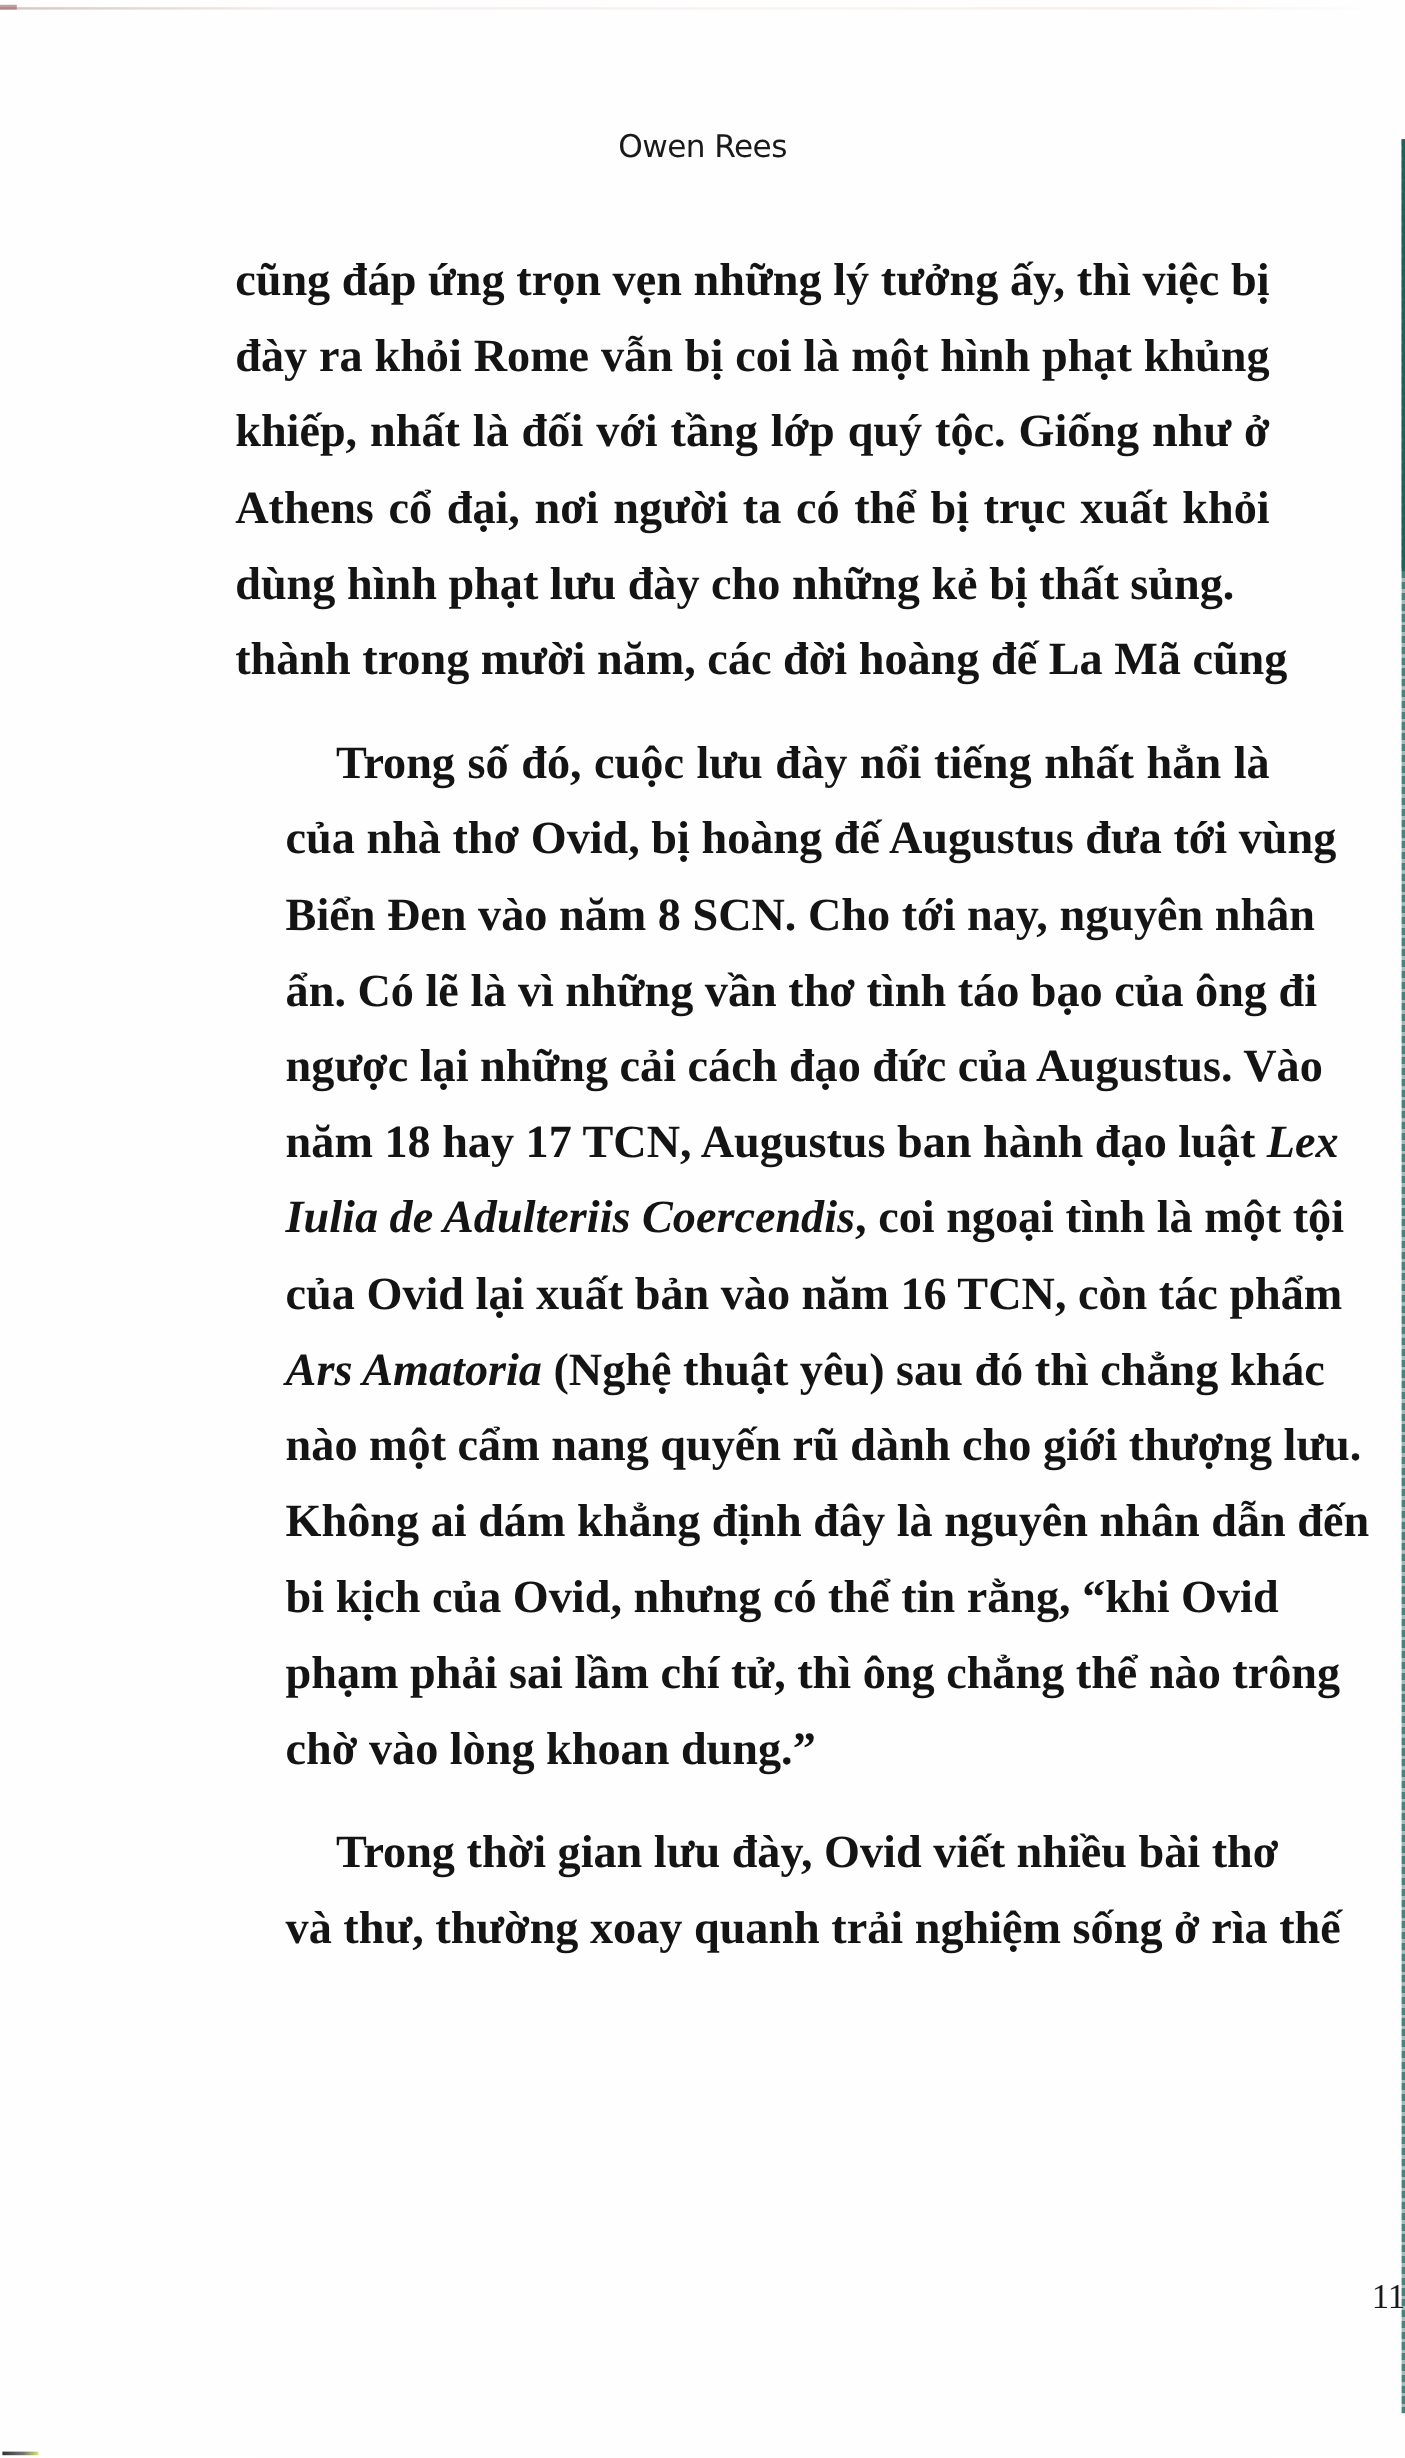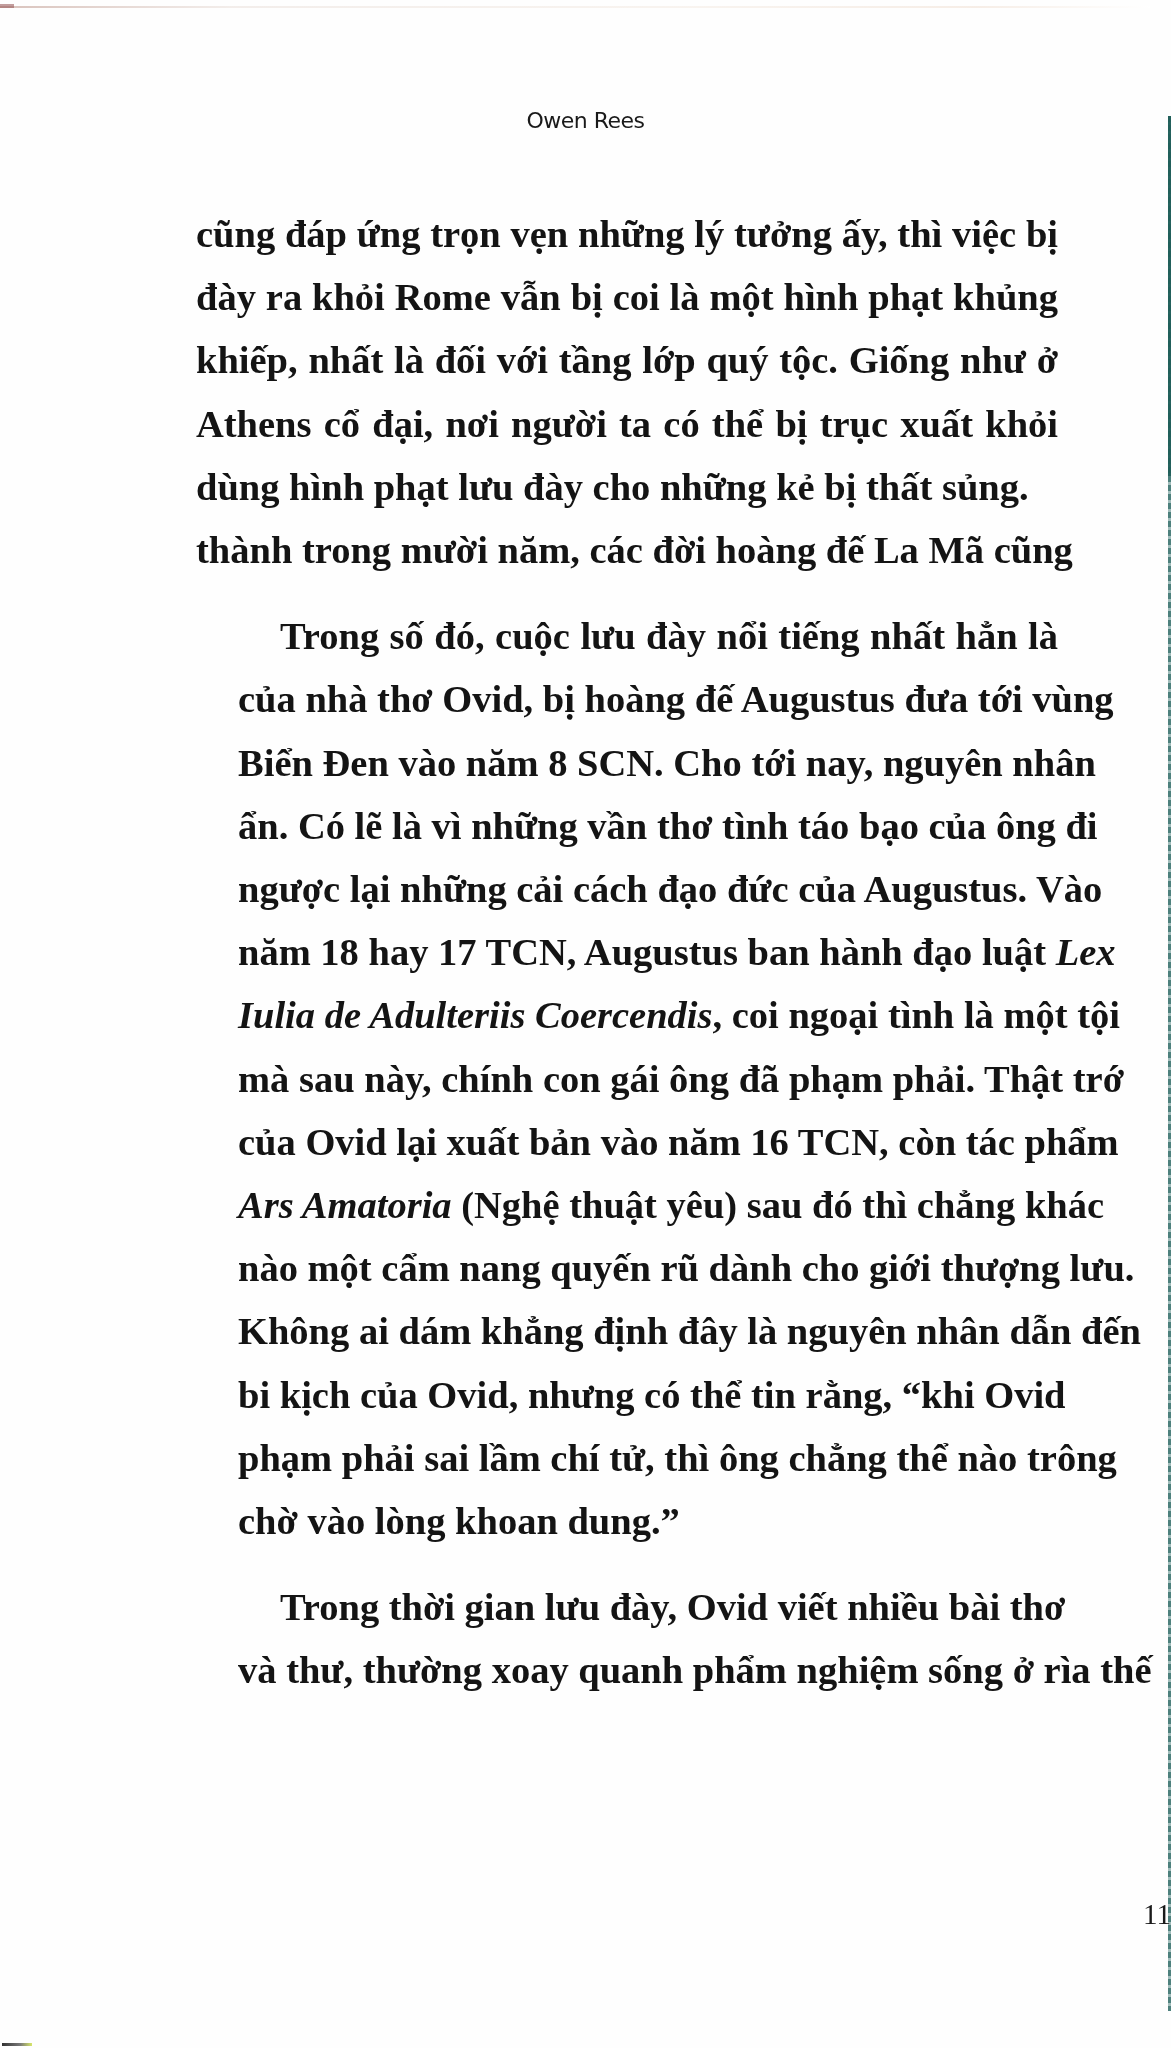--- a/index.html
+++ b/index.html
@@ -49,21 +49,21 @@
       position: absolute; left: 2px; top: 2043px;
       width: 30px; height: 3px;
       background: linear-gradient(to right, #333 0%, #777 60%, #d8e86a 100%);
     }
     .running-head {
       position: absolute;
       left: 0; top: 108px;
       width: 1171px;
       text-align: center;
       font-family: "DejaVu Sans", sans-serif;
-      font-size: 22px;
+      font-size: 26px;
       letter-spacing: -0.5px;
       color: #1a1a1a;
     }
     .body-text {
       position: absolute;
       left: 196px;
       top: 203px;
       width: 862px;
       font-family: "Liberation Serif", "DejaVu Serif", serif;
       font-size: 38.5px;
@@ -124,29 +124,28 @@
         <span class="line"><span>thành trong mười năm, các đời hoàng đế La Mã cũng</span></span>
       </p>
       <p class="indent">
         <span class="line" style="padding-left: 42px;"><span>Trong số đó, cuộc lưu đày nổi tiếng nhất hẳn là</span></span>
         <span class="line"><span>của nhà thơ Ovid, bị hoàng đế Augustus đưa tới vùng</span></span>
         <span class="line"><span>Biển Đen vào năm 8 SCN. Cho tới nay, nguyên nhân</span></span>
         <span class="line"><span>ẩn. Có lẽ là vì những vần thơ tình táo bạo của ông đi</span></span>
         <span class="line"><span>ngược lại những cải cách đạo đức của Augustus. Vào</span></span>
         <span class="line"><span>năm 18 hay 17 TCN, Augustus ban hành đạo luật </span><span class="ital">Lex</span></span>
         <span class="line"><span class="ital">Iulia de Adulteriis Coercendis</span><span>, coi ngoại tình là một tội</span></span>
-        <span class="line"><span>mà sau này, chính con gái ông đã phạm phải. Thật trớ</span></span>
         <span class="line"><span>của Ovid lại xuất bản vào năm 16 TCN, còn tác phẩm</span></span>
         <span class="line"><span class="ital">Ars Amatoria</span><span> (Nghệ thuật yêu) sau đó thì chẳng khác</span></span>
         <span class="line"><span>nào một cẩm nang quyến rũ dành cho giới thượng lưu.</span></span>
         <span class="line"><span>Không ai dám khẳng định đây là nguyên nhân dẫn đến</span></span>
         <span class="line"><span>bi kịch của Ovid, nhưng có thể tin rằng, “khi Ovid</span></span>
         <span class="line"><span>phạm phải sai lầm chí tử, thì ông chẳng thể nào trông</span></span>
         <span class="line last"><span>chờ vào lòng khoan dung.”</span></span>
       </p>
       <p class="indent">
         <span class="line" style="padding-left: 42px;"><span>Trong thời gian lưu đày, Ovid viết nhiều bài thơ</span></span>
-        <span class="line last"><span>và thư, thường xoay quanh phẩm nghiệm sống ở rìa thế</span></span>
+        <span class="line last"><span>và thư, thường xoay quanh trải nghiệm sống ở rìa thế</span></span>
       </p>
     </div>
 
   <div class="folio">11</div>
 </div>
 
 </body></html>

